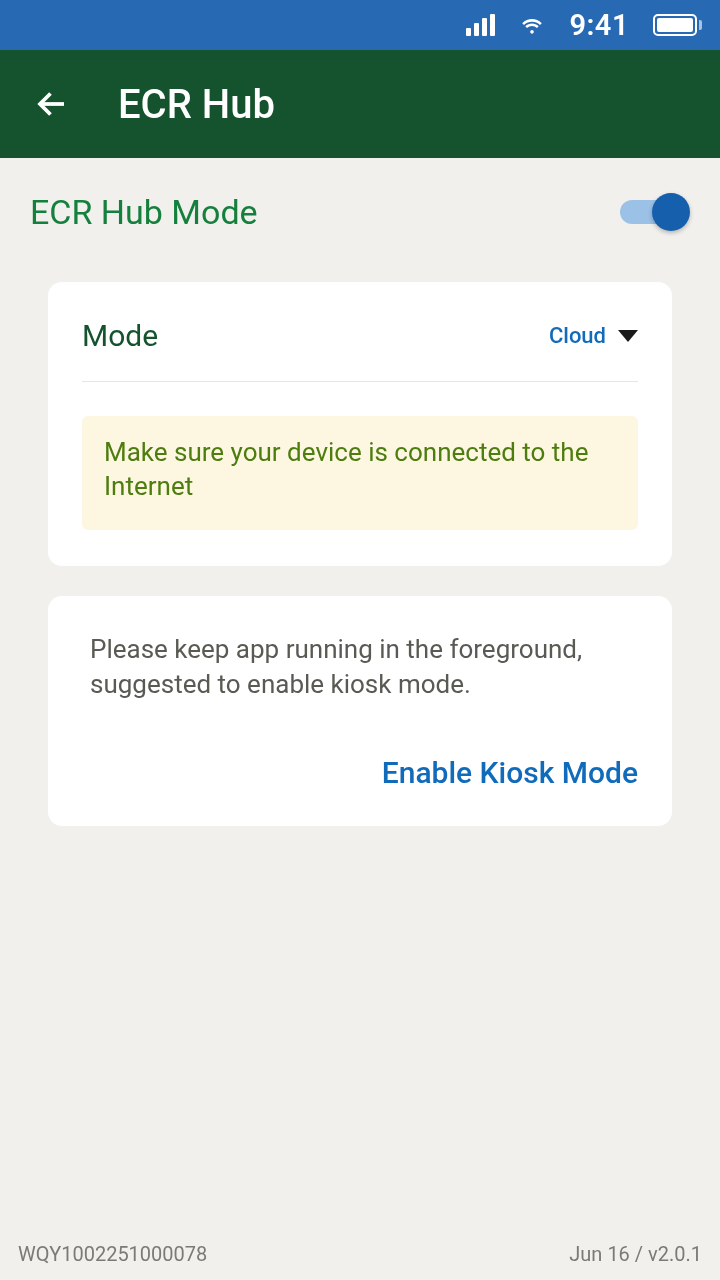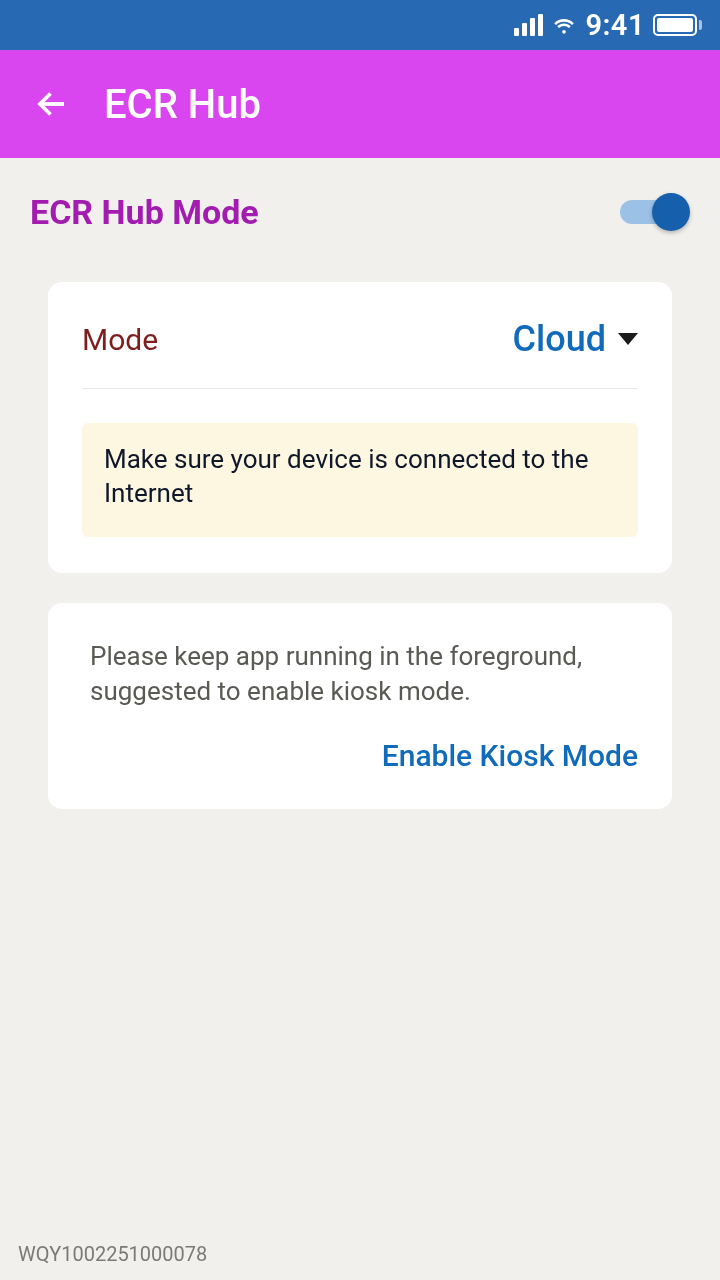--- a/index.html
+++ b/index.html
@@ -9,54 +9,54 @@
     background: #f1f0ed;
     position: relative;
   }
   .statusbar {
     background: #2769b3;
     height: 50px;
     display: flex;
     align-items: center;
     justify-content: flex-end;
     padding: 0 18px;
-    gap: 8px;
+    gap: 24px;
     color: #fff;
   }
   .signal-icon { display: flex; align-items: flex-end; gap: 3px; height: 22px; }
   .signal-icon span { width: 5px; background: #fff; border-radius: 1px; display: block; }
   .signal-icon span:nth-child(1){height:8px;}
   .signal-icon span:nth-child(2){height:13px;}
   .signal-icon span:nth-child(3){height:18px;}
   .signal-icon span:nth-child(4){height:22px;}
   .wifi-icon svg { width: 26px; height: 26px; display:block; }
   .status-time { font-size: 29px; font-weight: 600; letter-spacing: 0.5px; }
   .battery-icon { display:flex; align-items:center; }
   .battery-icon .body { width: 44px; height: 22px; border: 2px solid #fff; border-radius: 5px; position: relative; padding:2px; }
   .battery-icon .fill { background:#fff; width:100%; height:100%; border-radius:2px; }
   .battery-icon .cap { width:3px; height:10px; background:#fff; border-radius:0 2px 2px 0; margin-left:2px; opacity:0.6; }
 
   .appbar {
-    background: #d946ef;
+    background: #14532d;
     height: 108px;
     display: flex;
     align-items: center;
     padding: 0 30px;
-    gap: 30px;
+    gap: 44px;
     color: #fff;
   }
   .back-btn { width: 44px; height: 44px; display:flex; align-items:center; justify-content:center; cursor:pointer; }
   .back-btn svg { width: 36px; height: 36px; stroke:#fff; stroke-width:2.5; fill:none; }
   .appbar-title { font-size: 40px; font-weight: 500; }
 
   .section-head {
     display:flex; align-items:center; justify-content:space-between;
     padding: 34px 30px 20px 30px;
   }
-  .section-head .title { font-size: 34px; font-weight: 700; color: #a21caf; }
+  .section-head .title { font-size: 34px; font-weight: 400; color: #15803d; }
 
   .switch {
     width: 70px; height: 38px; position: relative; cursor:pointer;
   }
   .switch .track {
     position:absolute; left:0; top:7px; width:62px; height:24px; border-radius:14px;
     background:#9bc1e6;
   }
   .switch .knob {
     position:absolute; right:0; top:0; width:38px; height:38px; border-radius:50%;
@@ -66,39 +66,39 @@
   .card {
     background:#fff; border-radius:14px; margin: 30px 48px 0 48px;
     padding: 36px 34px;
   }
   .mode-row {
     display:flex; align-items:center; justify-content:space-between;
     padding-bottom: 28px;
     border-bottom: 1px solid #e6e6e4;
     cursor:pointer;
   }
-  .mode-row .label { font-size: 30px; color:#7f1d1d; }
+  .mode-row .label { font-size: 30px; color:#14532d; }
   .mode-row .value-wrap { display:flex; align-items:center; gap:12px; }
-  .mode-row .value { font-size: 36px; font-weight: 500; color:#116bbb; }
+  .mode-row .value { font-size: 22px; font-weight: 500; color:#116bbb; }
   .mode-row .chev { width:0; height:0; border-left:10px solid transparent; border-right:10px solid transparent; border-top:12px solid #1a1a1a; }
 
   .notice {
     margin-top: 34px;
     background:#fdf6e0;
     border-radius:6px;
     padding: 20px 22px 26px 22px;
     font-size: 26px;
-    color:#0f172a;
+    color:#4d7c0f;
     line-height: 1.3;
   }
 
   .card2 .msg {
     font-size: 26px; color:#5a5a55; line-height:1.35;margin-left:8px;
   }
-  .card2 .link-row { text-align:right; margin-top:29px; }
+  .card2 .link-row { text-align:right; margin-top:53px; }
   .card2 .link {
     display:inline-block; font-size:30px; font-weight:500; color:#116bbb; cursor:pointer;
   }
 
   .footer {
     position:absolute; left:0; right:0; bottom:0;
     padding: 10px 18px 14px 18px;
     display:flex; align-items:center; justify-content:space-between;
     font-size: 20px; color:#7a7a76;
   }
@@ -158,13 +158,14 @@
 
 <div class="card card2">
   <div class="msg">Please keep app running in the foreground, suggested to enable kiosk mode.</div>
   <div class="link-row">
     <span class="link">Enable Kiosk Mode</span>
   </div>
 </div>
 
 <div class="footer">
   <div>WQY1002251000078</div>
+  <div>Jun 16 / v2.0.1</div>
 </div>
 
 </body></html>

